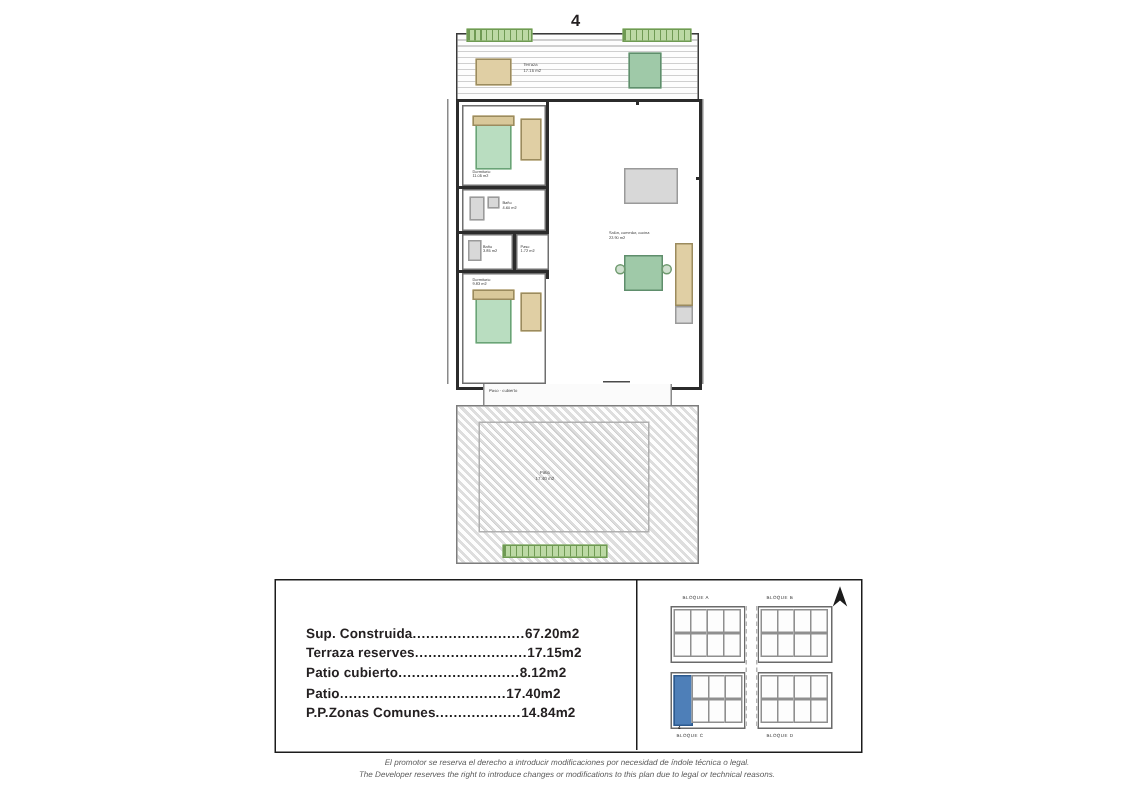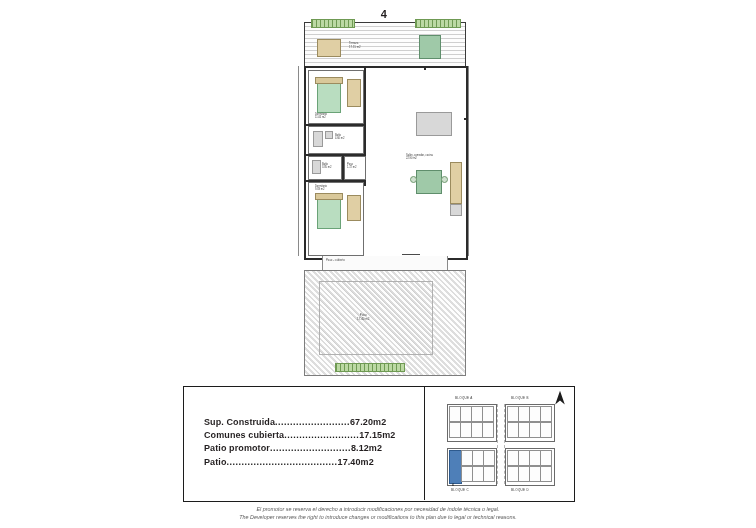--- a/index.html
+++ b/index.html
@@ -229,33 +229,38 @@
   </div>
 
   <div class="info">
     <ul>
       <li>
         <span class="k">Sup. Construida</span>
         <span class="dots">.........................</span>
         <span class="v">67.20m2</span>
       </li>
       <li>
-        <span class="k">Comunes cubierta</span>
+        <span class="k">Terraza reserves</span>
         <span class="dots">.........................</span>
         <span class="v">17.15m2</span>
       </li>
       <li>
-        <span class="k">Patio promotor</span>
+        <span class="k">Patio cubierto</span>
         <span class="dots">...........................</span>
         <span class="v">8.12m2</span>
       </li>
       <li>
         <span class="k">Patio</span>
         <span class="dots">.....................................</span>
         <span class="v">17.40m2</span>
+      </li>
+      <li>
+        <span class="k">P.P.Zonas Comunes</span>
+        <span class="dots">...................</span>
+        <span class="v">14.84m2</span>
       </li>
     </ul>
   </div>
 
   <div class="site">
     <div class="siteplan">
 
       <svg class="north" viewBox="0 0 20 20">
         <polygon points="10,1 16,18 10,13 4,18" fill="#1c1c1c"></polygon>
       </svg>

